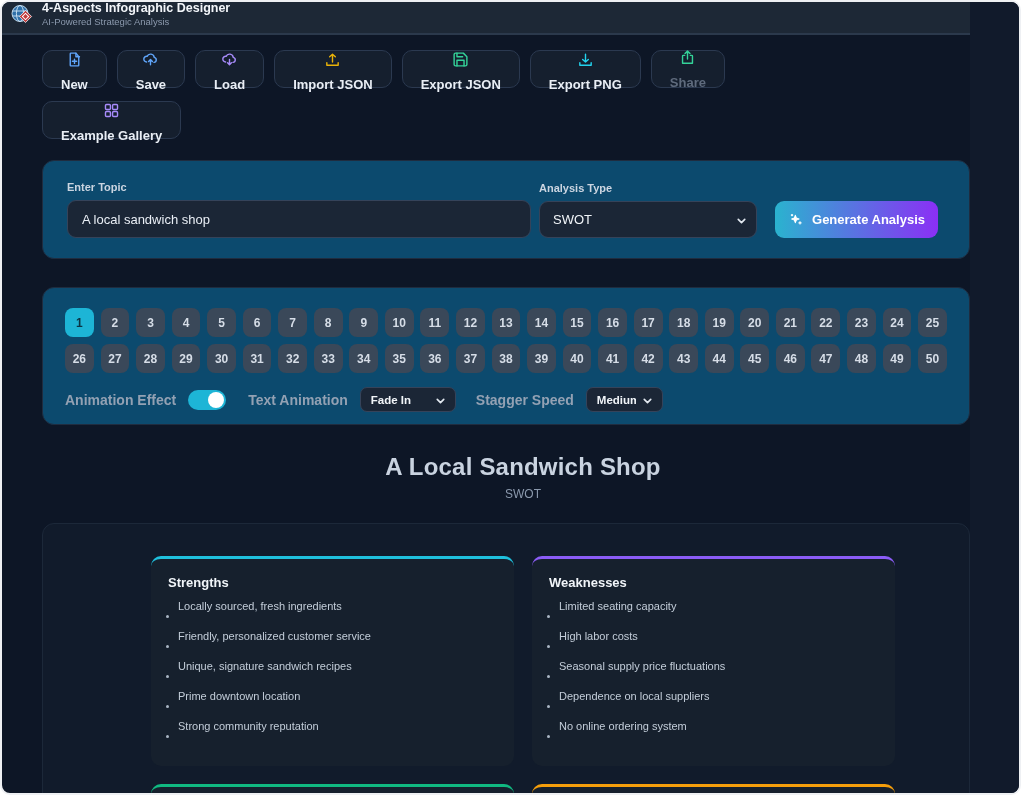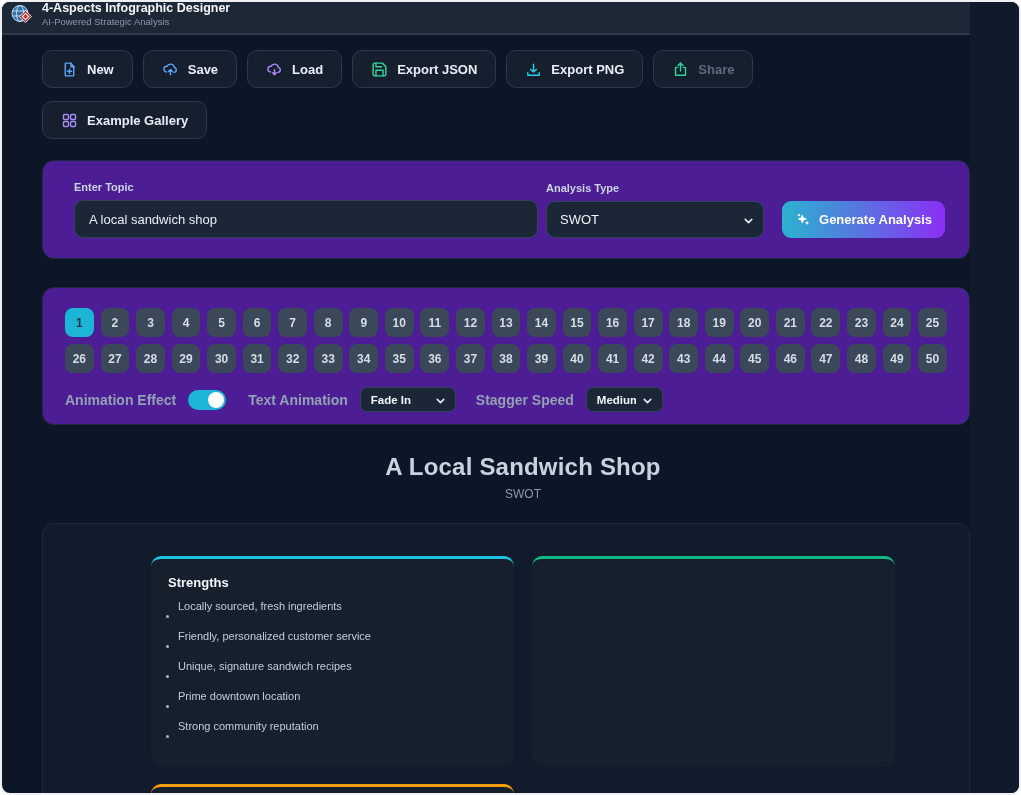--- a/index.html
+++ b/index.html
@@ -19,29 +19,29 @@
   .app-title { font-size:12.5px; font-weight:bold; color:#f3f6fa; }
   .app-subtitle { font-size:9.5px; color:#8b99ad; margin-top:1px; }
 
   .container { margin-left:40px; width:928px; }
 
   
   .toolbar { display:flex; gap:10px; margin-top:15px; }
   .tb-btn {
     height:38px; display:inline-flex; align-items:center; gap:9px; padding:0 18px;
     background:#151f2e; border:1px solid #2b3950; border-radius:10px;
-    color:#e9eef5; font-size:13px; font-weight:bold; cursor:pointer; font-family:inherit;
+    color:#e9eef5; font-size:13px; font-weight:bold; cursor:pointer; font-family:inherit;flex-direction:column;
   }
   .tb-btn.disabled { color:#5f6b7d;justify-content:center; }
   .tb-btn .ic { width:17px; height:17px; display:inline-flex; }
   .tb-btn .ic svg { width:17px; height:17px; }
   .gallery-row { margin-top:13px; }
 
   
-  .panel { background:#4c1d95; border:1px solid #1f2c3f; border-radius:12px;justify-content:flex-end; }
+  .panel { background:#0c4a6e; border:1px solid #1f2c3f; border-radius:12px; }
   .topic-panel { margin-top:21px; padding:20px 24px; display:flex; align-items:flex-end; }
   .field-label { font-size:11px; font-weight:bold; color:#cbd5e1; margin-bottom:7px; display:block; }
   .topic-group { width:464px; }
   .text-input {
     width:100%; height:38px; background:#1b2636; border:1px solid #35435a; border-radius:9px;
     color:#e9eef5; font-size:13px; padding:0 14px; font-family:inherit; outline:none;
   }
   .type-group { width:218px; margin-left:8px; }
   .select-wrap { position:relative; }
   .select-wrap select {
@@ -144,20 +144,29 @@
             <span>Save</span>
           </button>
           <button class="tb-btn">
             <span class="ic" style="color: rgb(167, 139, 250);">
               <svg viewBox="0 0 24 24" fill="none" stroke="currentColor" stroke-width="2" stroke-linecap="round" stroke-linejoin="round">
                 <path d="M6.5 15.5a4 4 0 1 1 .7-7.95A5.3 5.3 0 0 1 17.3 9a3.6 3.6 0 0 1-.4 7.1"></path>
                 <path d="M12 12v7M9.3 16.6 12 19.4l2.7-2.8"></path>
               </svg>
             </span>
             <span>Load</span>
+          </button>
+          <button class="tb-btn">
+            <span class="ic" style="color: rgb(234, 179, 8);">
+              <svg viewBox="0 0 24 24" fill="none" stroke="currentColor" stroke-width="2" stroke-linecap="round" stroke-linejoin="round">
+                <path d="M4 16.5V20h16v-3.5"></path>
+                <path d="M12 15.5V4.5M8 8l4-3.5L16 8"></path>
+              </svg>
+            </span>
+            <span>Import JSON</span>
           </button>
           <button class="tb-btn">
             <span class="ic" style="color: rgb(52, 211, 153);">
               <svg viewBox="0 0 24 24" fill="none" stroke="currentColor" stroke-width="2" stroke-linecap="round" stroke-linejoin="round">
                 <path d="M19 21H5a2 2 0 0 1-2-2V5a2 2 0 0 1 2-2h11l5 5v11a2 2 0 0 1-2 2z"></path>
                 <path d="M17 21v-8H7v8"></path>
                 <path d="M7 3v5h8"></path>
               </svg>
             </span>
             <span>Export JSON</span>
@@ -316,20 +325,30 @@
             <section class="card" style="border-top-color: rgb(31, 192, 221);">
               <h3>Strengths</h3>
               <ul>
                 <li>Locally sourced, fresh ingredients</li>
                 <li>Friendly, personalized customer service</li>
                 <li>Unique, signature sandwich recipes</li>
                 <li>Prime downtown location</li>
                 <li>Strong community reputation</li>
               </ul>
             </section>
+            <section class="card" style="border-top-color: rgb(139, 92, 246);">
+              <h3>Weaknesses</h3>
+              <ul>
+                <li>Limited seating capacity</li>
+                <li>High labor costs</li>
+                <li>Seasonal supply price fluctuations</li>
+                <li>Dependence on local suppliers</li>
+                <li>No online ordering system</li>
+              </ul>
+            </section>
             <section class="card" style="border-top-color: rgb(16, 185, 129);">
               <ul></ul>
             </section>
             <section class="card" style="border-top-color: rgb(245, 158, 11);">
               <ul></ul>
             </section>
           </div>
       </section>
     </div>
   </div>

